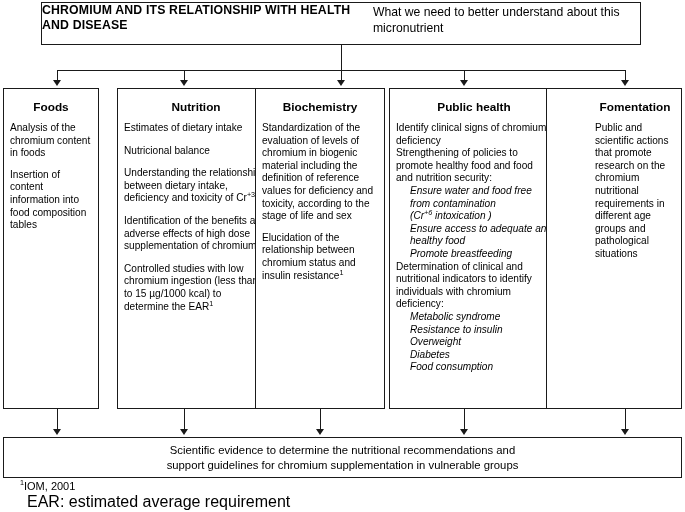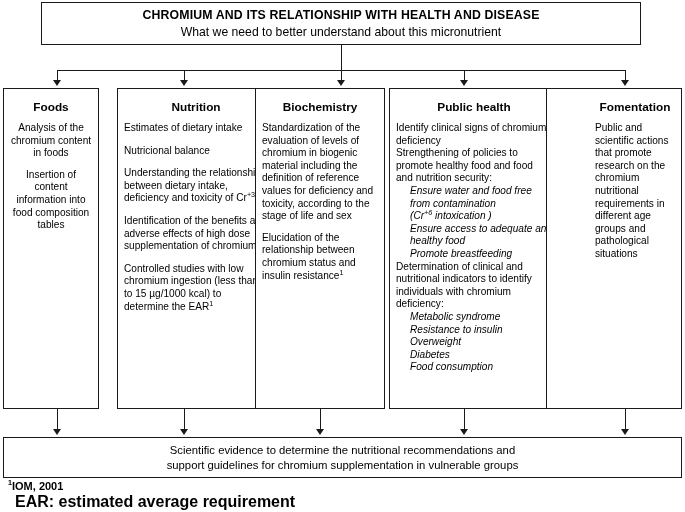--- a/index.html
+++ b/index.html
@@ -5,59 +5,59 @@
   html,body{margin:0;padding:0;background:#ffffff;}
   body{
     width:685px;height:512px;position:relative;overflow:hidden;
     font-family:"Liberation Sans","DejaVu Sans",sans-serif;
     color:#000000;
   }
   .box{position:absolute;border:1.6px solid #1a1a1a;background:#ffffff;box-sizing:border-box;}
 
   
   #title-box{left:41px;top:2px;width:600px;height:43px;
-    display:flex;flex-direction:column;align-items:center;justify-content:center;}
+    display:flex;flex-direction:row;align-items:flex-start;justify-content:center;}
   #title-box .t1{font-size:12.3px;font-weight:bold;letter-spacing:.15px;line-height:15px;}
   #title-box .t2{font-size:12.2px;line-height:16px;margin-top:1px;}
 
   
   .col{top:88px;height:321px;padding:0 6px;}
   .col .hd{font-size:11.8px;font-weight:bold;text-align:center;margin-top:11px;margin-bottom:8px;}
   .col .bd{font-size:10.1px;line-height:12.6px;}
   .col .bd p{margin:0 0 9px 0;}
   .col .bd p.tight{margin-bottom:0px;}
   .col .bd ul{list-style:none;margin:0 0 0 0;padding:0 0 0 14px;}
   .col .bd ul li{font-style:italic;margin:0;line-height:12.6px;}
   sup{font-size:7.2px;vertical-align:super;line-height:0;}
 
   #col-foods{left:3px;width:96px;}
   #col-nutrition{left:117px;width:158px;}
   #col-biochemistry{left:255px;width:130px;}
   #col-publichealth{left:389px;width:170px;}
   #col-fomentation{left:546px;width:136px;padding-left:48px;}
 
-  #col-foods .bd{margin-top:3px;text-align:center;}
+  #col-foods .bd{margin-top:3px;}
   #col-nutrition .bd p{margin-bottom:10px;}
   #col-publichealth .bd{font-size:10.1px;}
 
   
   #bottom-box{left:3px;top:437px;width:679px;height:41px;
     display:flex;flex-direction:column;align-items:center;justify-content:center;}
   #bottom-box .b1,#bottom-box .b2{font-size:11.3px;line-height:15px;}
 
   
   .ln{position:absolute;background:#1a1a1a;}
   .vl{width:1.4px;}
   .hl{height:1.4px;}
   .arrow{position:absolute;width:0;height:0;
     border-left:4.2px solid transparent;border-right:4.2px solid transparent;
     border-top:6.5px solid #1a1a1a;}
 
   
-  #footnotes{position:absolute;left:8px;top:479px;width:400px;font-weight:bold;}
+  #footnotes{position:absolute;left:20px;top:479px;width:400px;}
   #footnotes .fn1{font-size:11px;line-height:15px;}
   #footnotes .fn2{font-size:16px;line-height:15px;padding-left:7px;}
 </style>
 </head>
 <body>
 
 <div class="box" id="title-box">
   <div class="t1">CHROMIUM AND ITS RELATIONSHIP WITH HEALTH AND DISEASE</div>
   <div class="t2">What we need to better understand about this micronutrient</div>
 </div>

